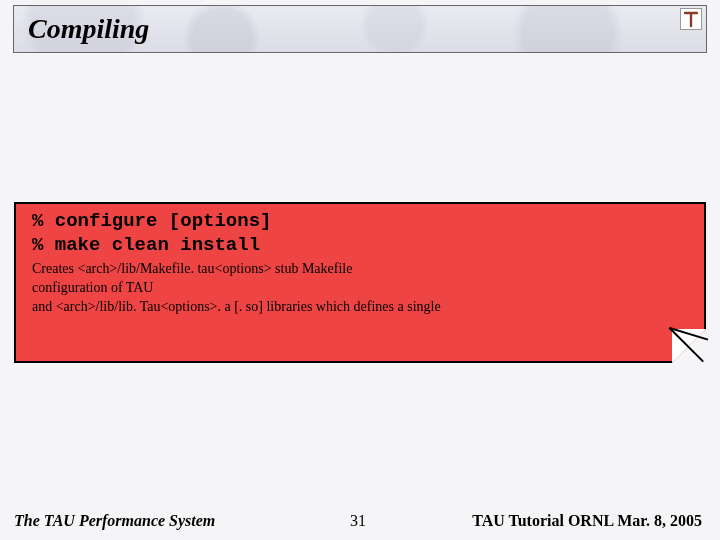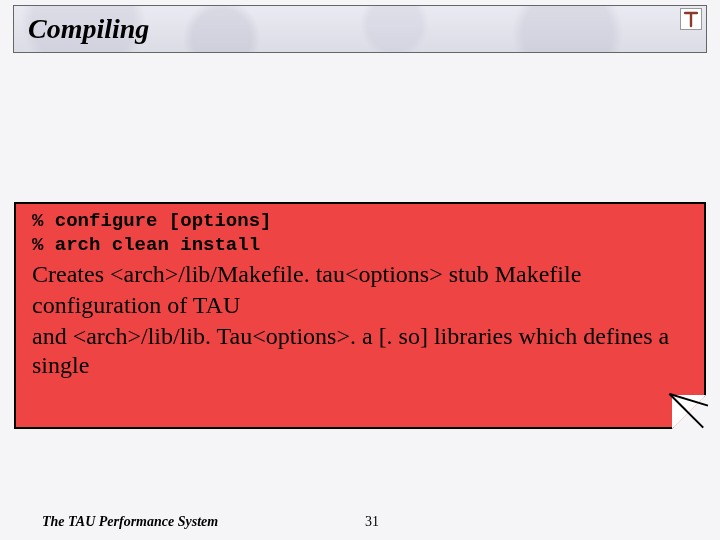--- a/index.html
+++ b/index.html
@@ -58,21 +58,21 @@
     margin-top: 32px;
   }
   .code-line {
     font-family: "Courier New", Courier, monospace;
     font-weight: bold;
     font-size: 19px;
     white-space: pre;
     line-height: 1.25;
   }
   .desc-line {
-    font-size: 24px;
+    font-size: 14px;
     line-height: 1.22;
     margin-top: 2px;
   }
   .fold {
     position: absolute;
     right: -2px;
     bottom: -2px;
     width: 34px;
     height: 34px;
   }
@@ -124,48 +124,48 @@
     transform: rotate(17deg);
   }
   .footer {
     position: absolute;
     left: 14px;
     right: 18px;
     bottom: 10px;
     display: flex;
     justify-content: space-between;
     align-items: baseline;
-    font-size: 14px;
-    margin-left: 28px;
+    font-size: 16px;
   }
   .footer-left { font-style: italic; font-weight: bold; }
   .footer-center { position: absolute; left: 50%; transform: translateX(-50%); }
   .footer-right { font-weight: bold; }
 </style>
 </head>
 <body>
 
 <div class="title-bar">
   <span class="title-text">Compiling</span>
   <div class="title-logo">
     <svg viewBox="0 0 14 18">
       <path d="M1 3 h12 M7 3 v13" stroke="#8a3b2a" stroke-width="2.4" fill="none" stroke-linecap="round"></path>
     </svg>
   </div>
 </div>
 
 <div class="note-box">
   <div class="code-line">% configure [options]</div>
-  <div class="code-line">% arch clean install</div>
+  <div class="code-line">% make clean install</div>
   <div class="desc-line">Creates &lt;arch&gt;/lib/Makefile. tau&lt;options&gt; stub Makefile</div>
   <div class="desc-line">configuration of TAU</div>
   <div class="desc-line">and &lt;arch&gt;/lib/lib. Tau&lt;options&gt;. a [. so] libraries which defines a single</div>
   <div class="fold">
     <div class="mask"></div>
     <div class="flap"></div>
     <div class="flap-border"></div>
   </div>
 </div>
 
 <div class="footer">
   <span class="footer-left">The TAU Performance System</span>
   <span class="footer-center">31</span>
+  <span class="footer-right">TAU Tutorial ORNL Mar. 8, 2005</span>
 </div>
 
 </body></html>

